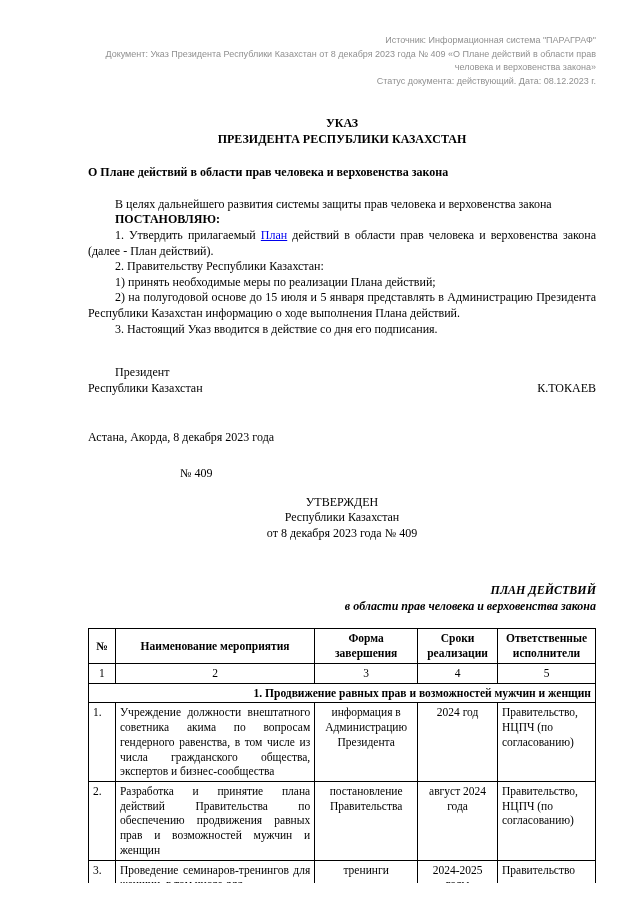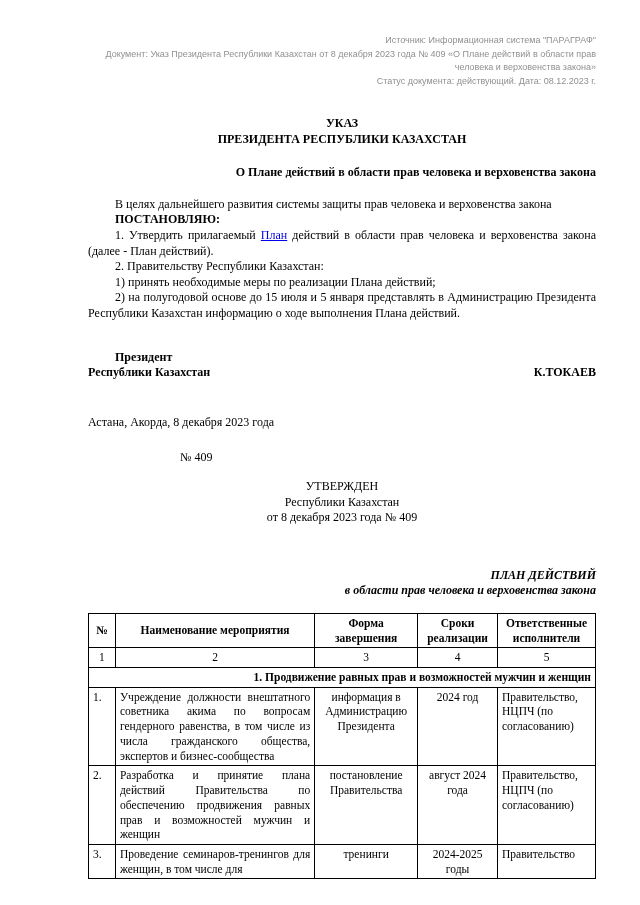--- a/index.html
+++ b/index.html
@@ -29,35 +29,35 @@
     color:var(--meta_text);
   }
   .meta div{margin:0;}
   
   .doc-title{
     text-align:center;
     font-weight:bold;
     margin-top:28px;
   }
   .doc-subject{
-    text-align:right;
+    text-align:left;
     font-weight:bold;
     margin-top:18px;
   }
   
   .body-text{margin-top:16px;}
   .body-text p{
     margin:0;
     text-indent:27px;
     text-align:justify;
   }
   .resolve{font-weight:bold;text-indent:0;text-align:left;}
   a{color:var(--link);text-decoration:underline;cursor:pointer;}
   
-  .signature{margin-top:28px;font-weight:bold;}
+  .signature{margin-top:28px;font-weight:normal;}
   .sig-line1{padding-left:27px;}
   .sig-line2{display:flex;justify-content:space-between;}
   .issuance-place{margin-top:34px;}
   .issuance-number{margin-top:20px;margin-left:92px;}
   
   .approval{margin-top:13px;text-align:center;line-height:1.3;}
   
   .plan-title{margin-top:42px;text-align:right;font-weight:bold;line-height:1.3;font-style:italic;}
   
   table.plan{
@@ -108,20 +108,21 @@
 
   <div class="doc-subject">О Плане действий в области прав человека и верховенства закона</div>
 
   <div class="body-text">
     <p>В целях дальнейшего развития системы защиты прав человека и верховенства закона</p>
     <p class="resolve">ПОСТАНОВЛЯЮ:</p>
     <p><span>1. Утвердить прилагаемый </span><a>План</a><span> действий в области прав человека и верховенства закона (далее - План действий).</span></p>
     <p>2. Правительству Республики Казахстан:</p>
     <p>1) принять необходимые меры по реализации Плана действий;</p>
     <p>2) на полугодовой основе до 15 июля и 5 января представлять в Администрацию Президента Республики Казахстан информацию о ходе выполнения Плана действий.</p>
+    <p>3. Настоящий Указ вводится в действие со дня его подписания.</p>
   </div>
 
   <div class="signature">
     <div class="sig-line1">Президент</div>
     <div class="sig-line2">
       <span>Республики Казахстан</span>
       <span>К.ТОКАЕВ</span>
     </div>
   </div>
 

